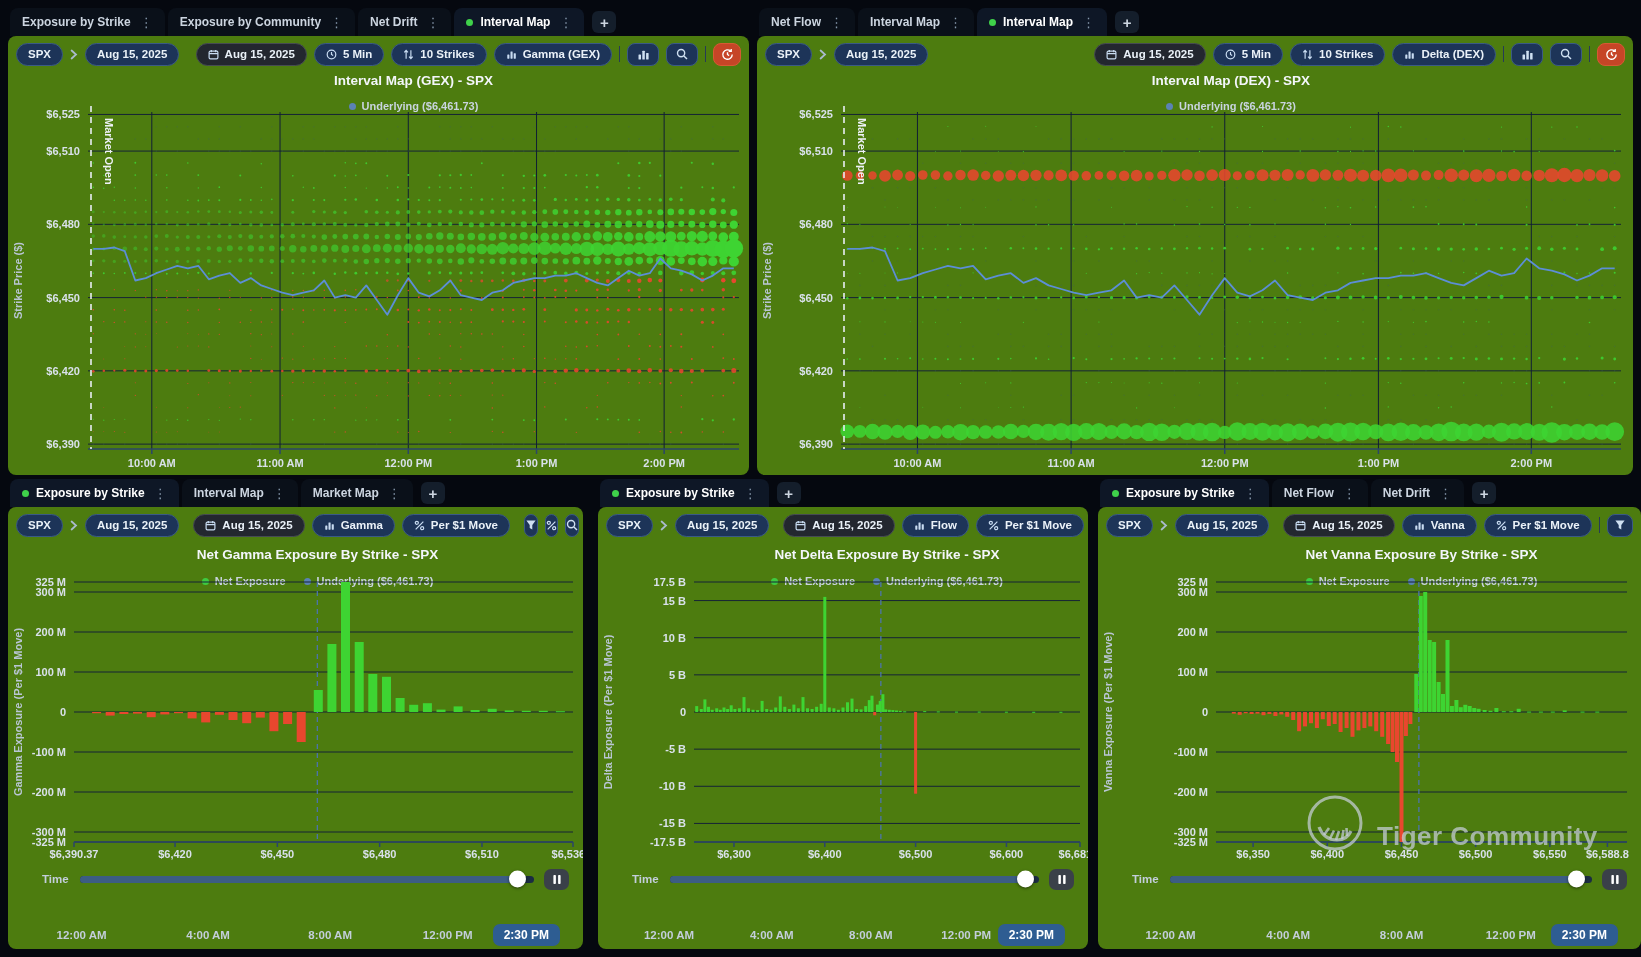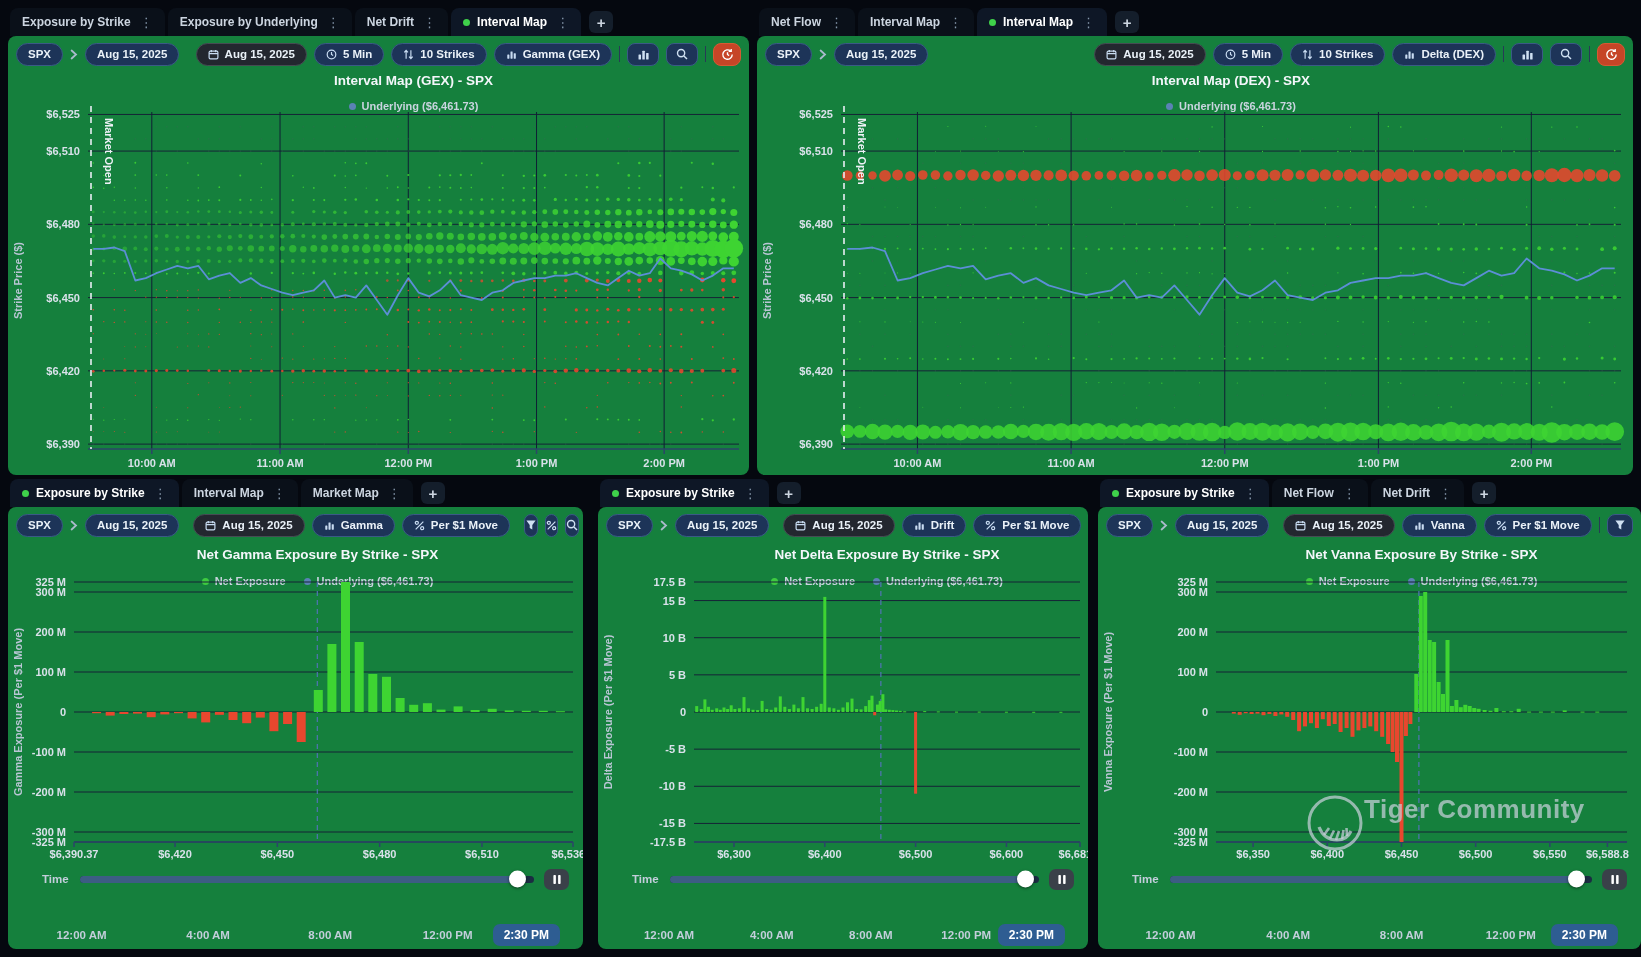--- a/index.html
+++ b/index.html
@@ -12,21 +12,21 @@
   .p4{left:598px;top:479px;width:490px;height:470px;}
   .p5{left:1098px;top:479px;width:543px;height:470px;}
   .tabbar{position:absolute;top:0;left:0;right:0;height:28px;display:flex;align-items:flex-end;gap:3px;padding-left:2px;}
   .tab{height:28px;display:flex;align-items:center;gap:7px;padding:0 12px;border-radius:8px 8px 0 0;
        background:#0a1019;color:#ccd5e0;font-size:12px;font-weight:700;white-space:nowrap;cursor:pointer;}
   .tab.active{background:#0e1726;color:#fff;}
   .tdot{width:7px;height:7px;border-radius:50%;background:#3fd14a;display:inline-block;}
   .kebab{color:#8698ac;font-size:13px;font-weight:400;margin-left:2px;}
   .addtab{width:24px;height:22px;margin:0 0 3px 5px;border-radius:6px;background:#141e2b;color:#ccd5e0;
           display:flex;align-items:center;justify-content:center;font-size:15px;font-weight:600;cursor:pointer;}
-  .body{position:absolute;left:0;right:0;top:28px;bottom:0;background:#15803d;border-radius:8px;overflow:hidden;}
+  .body{position:absolute;left:0;right:0;top:28px;bottom:0;background:#4d7c0f;border-radius:8px;overflow:hidden;}
   .toolbar{position:absolute;top:6px;left:8px;right:8px;height:24px;display:flex;align-items:center;gap:7px;}
   .tb-group{display:flex;align-items:center;gap:7px;}
   .spacer{flex:1;}
   .pill{height:23px;display:flex;align-items:center;gap:6px;padding:0 11px;border-radius:12px;
         background:#1d3458;border:1px solid #3a5a86;color:#eaf1f8;font-size:11.5px;font-weight:700;
         white-space:nowrap;box-sizing:border-box;cursor:pointer;}
   .pill.gray{background:#23272f;border-color:#464b53;}
   .picon{display:flex;color:#c9dcf2;}
   .chev{color:#a9bacc;display:flex;}
   .ibtn{width:32px;height:23px;border-radius:8px;background:#1d3458;border:1px solid #3a5a86;
@@ -60,37 +60,37 @@
   .tfill{position:absolute;left:0;top:0;bottom:0;border-radius:4px;background:#3c5d83;}
   .thumb{position:absolute;top:50%;width:17px;height:17px;border-radius:50%;background:#fff;
          transform:translateY(-50%);box-shadow:0 1px 3px rgba(0,0,0,.5);cursor:grab;}
   .pausebtn{width:25px;height:21px;border-radius:7px;background:#3a4049;border:none;color:#fff;
             display:flex;align-items:center;justify-content:center;cursor:pointer;}
   .sticks{position:absolute;left:60px;right:63px;top:27px;height:28px;margin-top:36px;}
   .stick{position:absolute;top:2px;transform:translateX(-50%);color:#c3cedb;font-size:11.5px;font-weight:600;white-space:nowrap;}
   .timebadge{position:absolute;right:-40px;top:-3px;background:#2e5d92;color:#fff;font-size:12px;
              font-weight:700;padding:4px 11px;border-radius:7px;white-space:nowrap;}
   .watermark{position:absolute;left:1306px;top:794px;z-index:60;color:rgba(199,208,217,0.72);pointer-events:none;}
-  .wm-row{display:flex;align-items:flex-start;gap:0;}
+  .wm-row{display:flex;align-items:flex-end;gap:13px;}
   .wm-brand{font-size:26px;font-weight:600;letter-spacing:.5px;}
   .wm-handle{font-size:30px;font-weight:600;margin:12px 0 0 96px;color:rgba(205,213,221,0.8);}
 </style>
 </head>
 <body>
 
 <div class="page">
 
   <section class="panel top-panel p1" id="pnl0">
     <div class="tabbar">
         <div class="tab">
           <span>Exposure by Strike</span>
           <span class="kebab">⋮</span>
         </div>
         <div class="tab">
-          <span>Exposure by Underlying</span>
+          <span>Exposure by Community</span>
           <span class="kebab">⋮</span>
         </div>
         <div class="tab">
           <span>Net Drift</span>
           <span class="kebab">⋮</span>
         </div>
         <div class="tab active">
           <span class="tdot"></span>
           <span>Interval Map</span>
           <span class="kebab">⋮</span>
@@ -2458,21 +2458,21 @@
             <span>Aug 15, 2025</span>
           </div>
           <div class="pill">
             <span class="picon">
               <svg width="11" height="11" viewBox="0 0 12 12" fill="currentColor">
                 <rect x="1.4" y="6" width="2.3" height="4.6" rx="0.5"></rect>
                 <rect x="4.9" y="2.6" width="2.3" height="8" rx="0.5"></rect>
                 <rect x="8.4" y="4.6" width="2.3" height="6" rx="0.5"></rect>
               </svg>
             </span>
-            <span>Drift</span>
+            <span>Flow</span>
           </div>
           <div class="pill">
             <span class="picon">
               <svg width="11" height="11" viewBox="0 0 12 12" fill="none" stroke="currentColor" stroke-width="1.3">
                 <path d="M10.2 1.8 1.8 10.2"></path>
                 <circle cx="3.1" cy="3.1" r="1.7"></circle>
                 <circle cx="8.9" cy="8.9" r="1.7"></circle>
               </svg>
             </span>
             <span>Per $1 Move</span>

